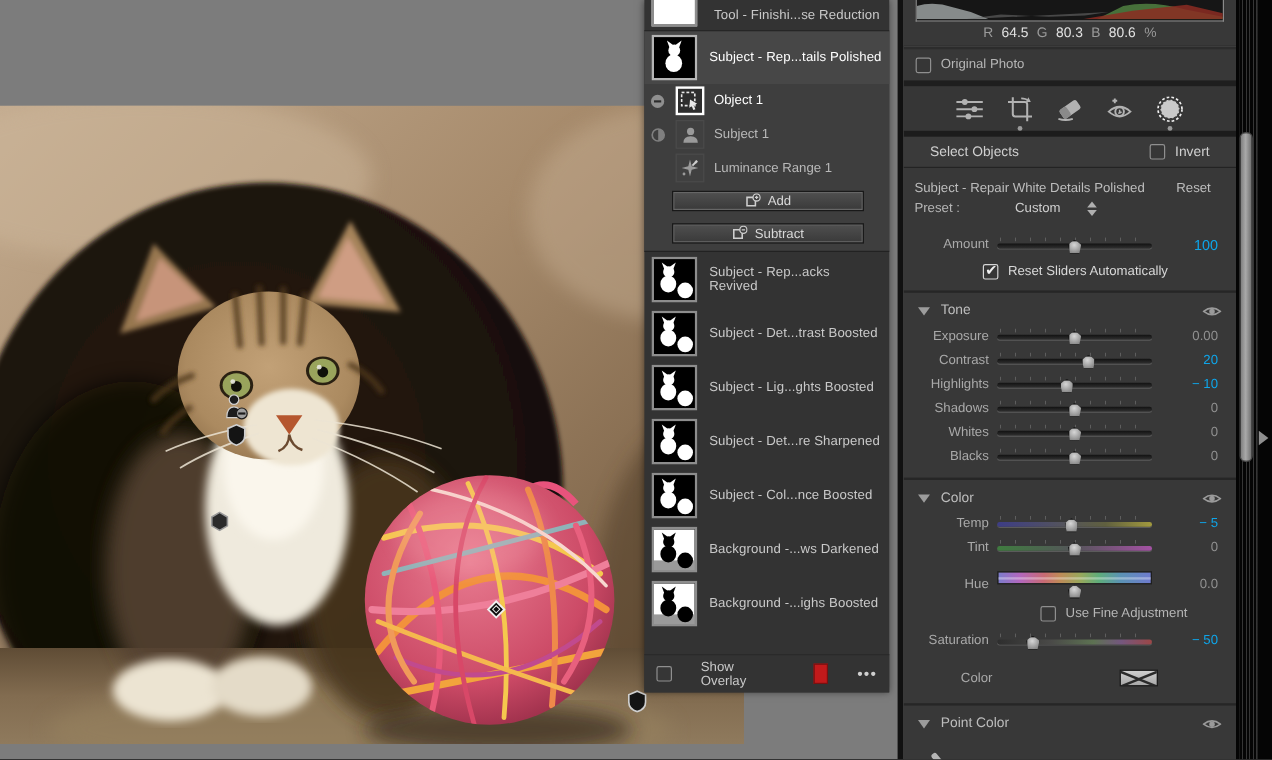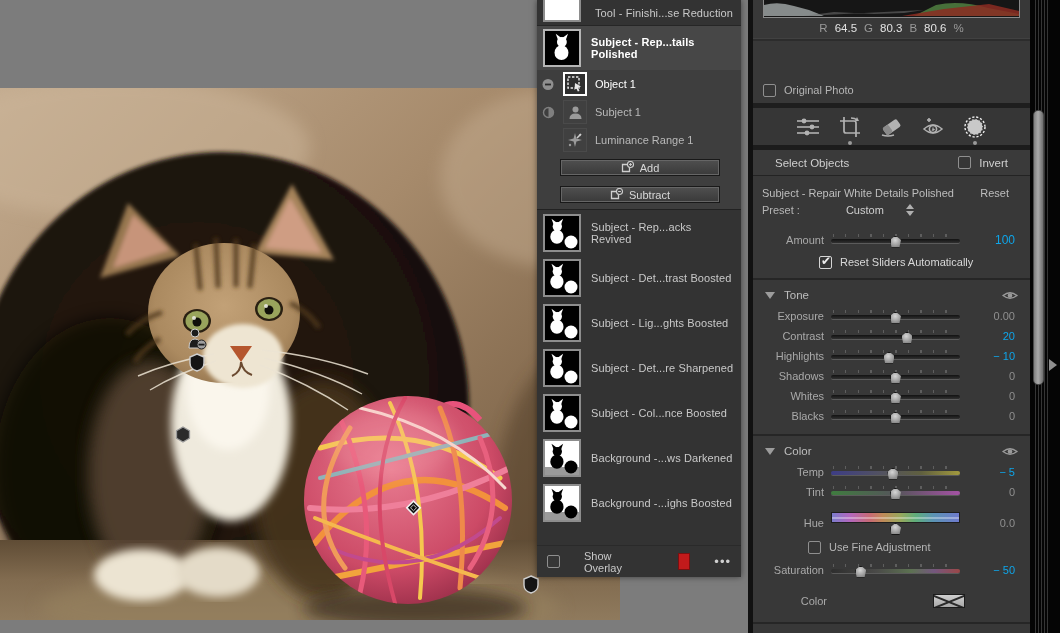--- a/index.html
+++ b/index.html
@@ -18,21 +18,21 @@
   .mask-row.partial { height:26px; position:relative; border-bottom:1px solid #262626; }
   .mask-row.partial .thumb { position:absolute; left:6px; top:-16px; }
   .mask-row.partial .mask-label { margin-left:52px; padding-top:0px; }
   .thumb { width:38px; height:38px; border:2px solid #8d8d8d; background:#000; flex:none; overflow:hidden; }
   .thumb svg { width:100%; height:100%; display:block; }
   .thumb.white { background:#fff; }
   .mask-label { font-size:11px; color:#c9c9c9; letter-spacing:.1px; }
   .selected-group { background:#3e3e3e; border-bottom:1px solid #222; padding-bottom:5px; }
   .mask-row.selected { background:#474747; height:44px; }
   .mask-row.selected .thumb { border-color:#b5b5b5; }
-  .mask-row.selected .mask-label { color:#fff; font-weight:bold; }
+  .mask-row.selected .mask-label { color:#fff; font-weight:normal; }
   .comp-row { display:flex; align-items:center; height:28px; padding:0 5px; gap:8px; }
   .badge { width:13px; height:13px; flex:none; position:relative; }
   .comp-icon { width:24px; height:24px; background:#404040; border:1px solid #4a4a4a; flex:none; display:flex; align-items:center; justify-content:center; }
   .comp-icon.obj-selected { background:#2e2e2e; border:2px solid #fff; }
   .comp-label { color:#b9b9b9; }
   .comp-row.active .comp-label { color:#fff; }
   .btn-row { display:flex; gap:12px; padding:6px 22px 2px 24px;flex-direction:column; }
   .mask-btn { flex:1; height:22px; background:linear-gradient(#4e4e4e,#3b3b3b); border:1px solid #666; outline:1px solid #191919; color:#d8d8d8; font-size:11px; display:flex; align-items:center; justify-content:center; gap:6px; cursor:pointer; }
   .overlay-row { position:absolute; left:0; bottom:0; width:100%; height:32px; display:flex; align-items:center; padding:0 10px; gap:24px; background:#333; border-top:1px solid #2a2a2a; }
   .overlay-spacer { flex:1; }
@@ -40,21 +40,21 @@
   .dots { color:#cfcfcf; font-size:13px; letter-spacing:1px; line-height:10px; }
 
   
   .right-divider { position:absolute; left:748px; top:0; width:5px; height:633px; background:#111; }
   .right-panel { position:absolute; left:753px; top:0; width:277px; height:633px; background:#383838; color:#b5b5b5; overflow:hidden; }
   .hist-box { margin:0 10px; height:18px; background:#161616; border:1px solid #8a8a8a; border-top:none; }
   .rgb-row { height:20px; display:flex; align-items:center; justify-content:center; gap:7px; font-size:11.5px; }
   .rgb-letter { color:#9a9a9a; }
   .rgb-val { color:#e2e2e2; }
   .hdiv { height:3px; background:#2c2c2c; box-shadow:0 1px 0 #414141 inset; }
-  .orig-row { height:26px; display:flex; align-items:center; gap:8px; padding:0 10px;margin-top:36px; }
+  .orig-row { height:26px; display:flex; align-items:center; gap:8px; padding:0 10px; }
   .thick-div { height:5px; background:#1e1e1e; }
   .tools-row { height:38px; background:#363636; display:flex; align-items:center; justify-content:space-evenly; padding:0 30px; position:relative; border-bottom:1px solid #1c1c1c; }
   .tool { width:34px; height:34px; display:flex; align-items:center; justify-content:center; position:relative; cursor:pointer; }
   .tool-dot { position:absolute; left:50%; bottom:-1px; width:4px; height:4px; margin-left:-2px; border-radius:50%; background:#9a9a9a; }
   .gap-dark { height:4px; background:#1c1c1c; }
   .select-bar { height:26px; display:flex; align-items:center; padding:0 22px; background:#3a3a3a; border-bottom:1px solid #232323; color:#cfcfcf; font-size:11.5px; }
   .select-bar .spacer { flex:1; }
 
   .settings { padding:6px 0 4px 0; border-bottom:2px solid #262626; }
   .title-row { display:flex; align-items:center; height:22px; padding:0 9px; }
@@ -85,21 +85,21 @@
           border:1px solid #161616; clip-path:polygon(50% 0,96% 38%,82% 100%,18% 100%,4% 38%); }
   .knob.low { top:5px; }
   .sl-value { width:56px; text-align:right; color:#8f8f8f; padding-right:1px; }
   .sl-value.changed { color:#0ea5e9; }
   .amount-row .sl-value { font-size:12px; }
 
   .section { border-bottom:2px solid #262626; padding:4px 0 8px 0; }
   .sec-head { display:flex; align-items:center; height:22px; padding:0 12px; }
   .tri-down { width:0; height:0; border-left:5px solid transparent; border-right:5px solid transparent; border-top:7px solid #9c9c9c; margin-right:9px; }
   .sec-title { color:#bdbdbd; font-size:11.5px; flex:1; }
-  .fine-row { display:flex; align-items:center; height:22px; padding-left:55px; gap:8px; }
+  .fine-row { display:flex; align-items:center; height:22px; padding-left:114px; gap:8px; }
   .spacer8 { height:8px; } .spacer2 { height:2px; }
   .colorsw-row { display:flex; align-items:center; height:26px; }
   .colorsw-label { width:74px; text-align:right; color:#a9a9a9; }
   .nocolor-swatch { margin-left:106px; width:32px; height:14px; background:linear-gradient(#cfcfcf,#a8a8a8); border:1px solid #1c1c1c; position:relative; overflow:hidden; cursor:pointer; }
   .nocolor-swatch:before,.nocolor-swatch:after { content:""; position:absolute; left:-4px; right:-4px; top:6px; height:1.6px; background:#2a2a2a; }
   .nocolor-swatch:before { transform:rotate(22deg); } .nocolor-swatch:after { transform:rotate(-22deg); }
   .pc-body { position:relative; height:40px; }
 
   .cb { width:13px; height:13px; border:1px solid #8f8f8f; border-radius:2px; background:#363636; flex:none; position:relative; cursor:pointer; }
   .cb.checked { border-color:#d5d5d5; }

